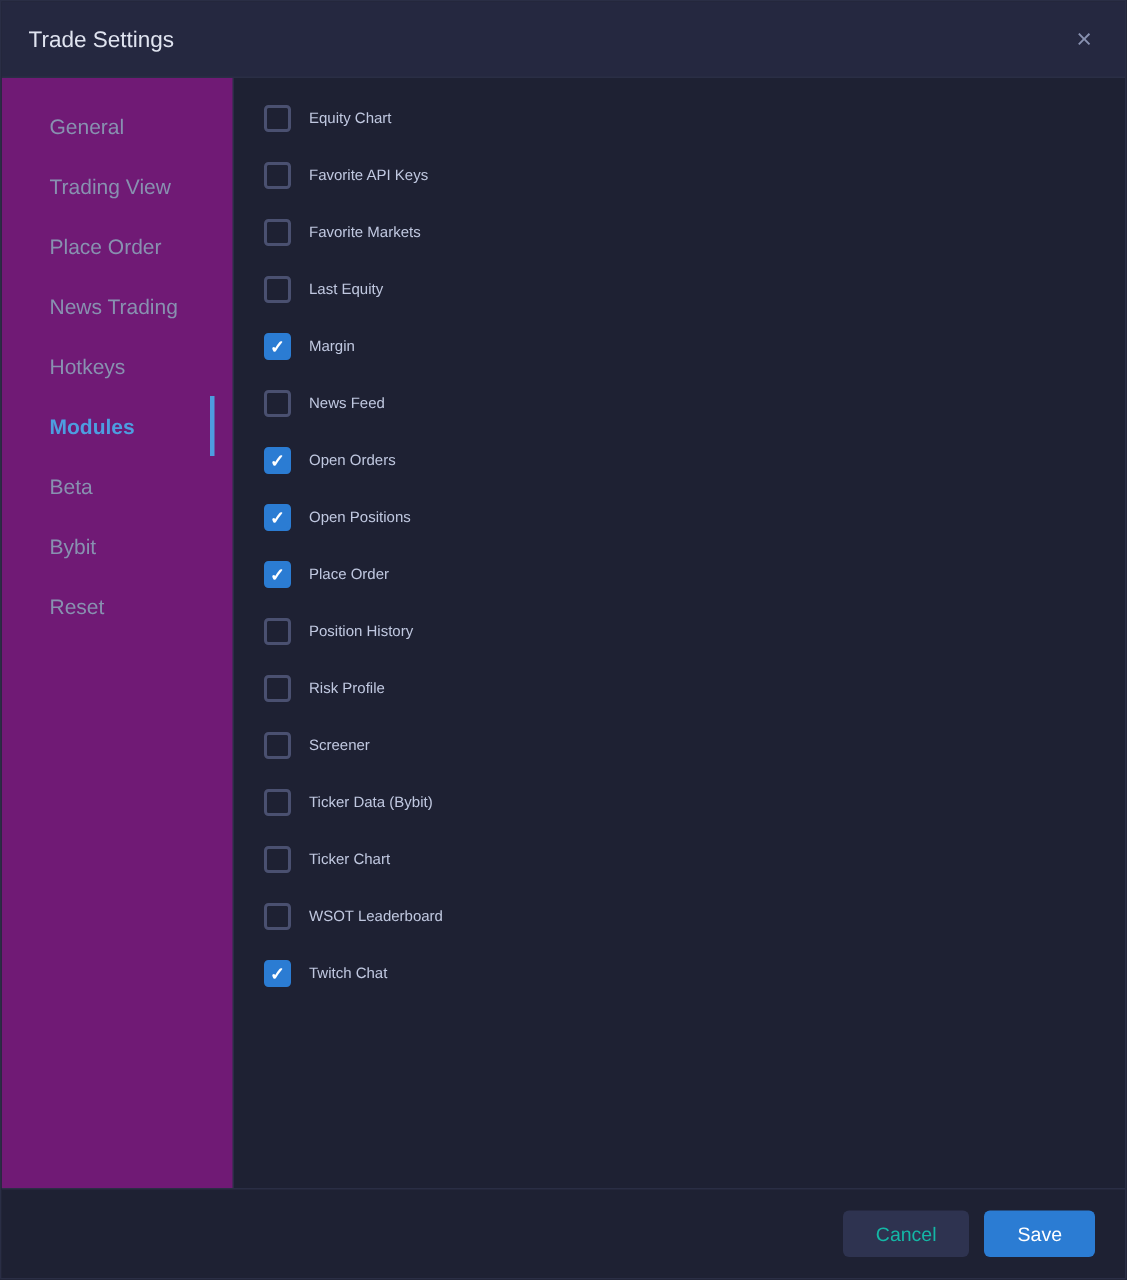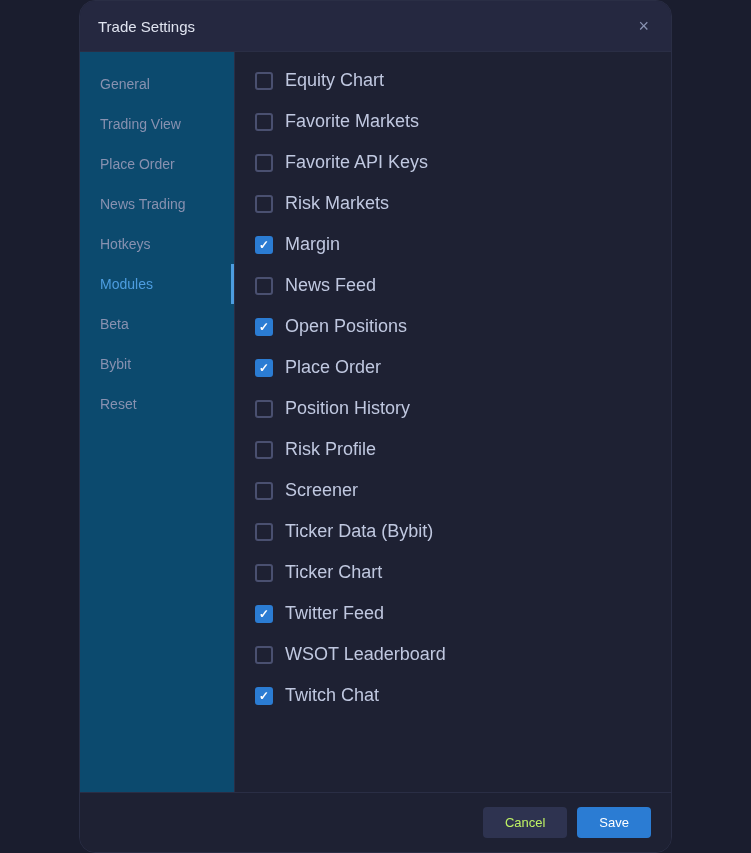--- a/index.html
+++ b/index.html
@@ -7,22 +7,22 @@
       background: #1a1d2e;
       display: flex;
       align-items: center;
       justify-content: center;
       min-height: 100vh;
       font-family: -apple-system, BlinkMacSystemFont, 'Segoe UI', sans-serif;
     }
     .dialog {
       background: #1e2133;
       border: 1px solid #2a2e45;
-      border-radius: 16px;
-      width: 593px;
+      border-radius: 0;
+      width: 751px;
       height: 853px;
       display: flex;
       flex-direction: column;
       position: relative;
       overflow: hidden;
     }
     .dialog-header {
       background: #252840;
       padding: 14px 18px;
       display: flex;
@@ -45,34 +45,35 @@
       line-height: 1;
       padding: 2px 4px;
     }
     .dialog-body {
       display: flex;
       flex: 1;
       overflow: hidden;
     }
     .sidebar {
       width: 155px;
-      background: #0c4a6e;
+      background: #701a75;
       border-right: 1px solid #2a2e45;
-      padding: 12px 0;
+      padding: 12px 12px;
       flex-shrink: 0;
     }
     .sidebar-item {
       padding: 12px 20px;
       color: #8891b0;
       font-size: 14px;
       cursor: pointer;
       position: relative;
     }
     .sidebar-item.active {
       color: #4d9de0;
+      font-weight: bold;
     }
     .sidebar-item.active::after {
       content: '';
       position: absolute;
       right: 0;
       top: 0;
       bottom: 0;
       width: 3px;
       background: #4d9de0;
     }
@@ -117,34 +118,34 @@
     }
     .checkbox.checked::after {
       content: '✓';
       color: white;
       font-size: 12px;
       font-weight: bold;
       line-height: 1;
     }
     .module-label {
       color: #c0c8e0;
-      font-size: 18px;
+      font-size: 10px;
     }
     .dialog-footer {
       background: #1e2133;
       border-top: 1px solid #2a2e45;
       padding: 14px 20px;
       display: flex;
       justify-content: flex-end;
       gap: 10px;
       flex-shrink: 0;
     }
     .btn-cancel {
       background: #2e3350;
-      color: #bef264;
+      color: #14b8a6;
       border: none;
       border-radius: 4px;
       padding: 8px 22px;
       font-size: 13px;
       cursor: pointer;
       margin-left: 21px;
     }
     .btn-save {
       background: #2b7cd3;
       color: #fff;
@@ -177,40 +178,44 @@
         <div class="sidebar-item">Reset</div>
       </div>
 
     <div class="content-area" id="modules-container">
         <div class="module-item">
           <div class="checkbox"></div>
           <span class="module-label">Equity Chart</span>
         </div>
         <div class="module-item">
           <div class="checkbox"></div>
+          <span class="module-label">Favorite API Keys</span>
+        </div>
+        <div class="module-item">
+          <div class="checkbox"></div>
           <span class="module-label">Favorite Markets</span>
         </div>
         <div class="module-item">
           <div class="checkbox"></div>
-          <span class="module-label">Favorite API Keys</span>
-        </div>
-        <div class="module-item">
-          <div class="checkbox"></div>
-          <span class="module-label">Risk Markets</span>
+          <span class="module-label">Last Equity</span>
         </div>
         <div class="module-item">
           <div class="checkbox checked"></div>
           <span class="module-label">Margin</span>
         </div>
         <div class="module-item">
           <div class="checkbox"></div>
           <span class="module-label">News Feed</span>
         </div>
         <div class="module-item">
           <div class="checkbox checked"></div>
+          <span class="module-label">Open Orders</span>
+        </div>
+        <div class="module-item">
+          <div class="checkbox checked"></div>
           <span class="module-label">Open Positions</span>
         </div>
         <div class="module-item">
           <div class="checkbox checked"></div>
           <span class="module-label">Place Order</span>
         </div>
         <div class="module-item">
           <div class="checkbox"></div>
           <span class="module-label">Position History</span>
         </div>
@@ -222,24 +227,20 @@
           <div class="checkbox"></div>
           <span class="module-label">Screener</span>
         </div>
         <div class="module-item">
           <div class="checkbox"></div>
           <span class="module-label">Ticker Data (Bybit)</span>
         </div>
         <div class="module-item">
           <div class="checkbox"></div>
           <span class="module-label">Ticker Chart</span>
-        </div>
-        <div class="module-item">
-          <div class="checkbox checked"></div>
-          <span class="module-label">Twitter Feed</span>
         </div>
         <div class="module-item">
           <div class="checkbox"></div>
           <span class="module-label">WSOT Leaderboard</span>
         </div>
         <div class="module-item">
           <div class="checkbox checked"></div>
           <span class="module-label">Twitch Chat</span>
         </div>
       </div>

